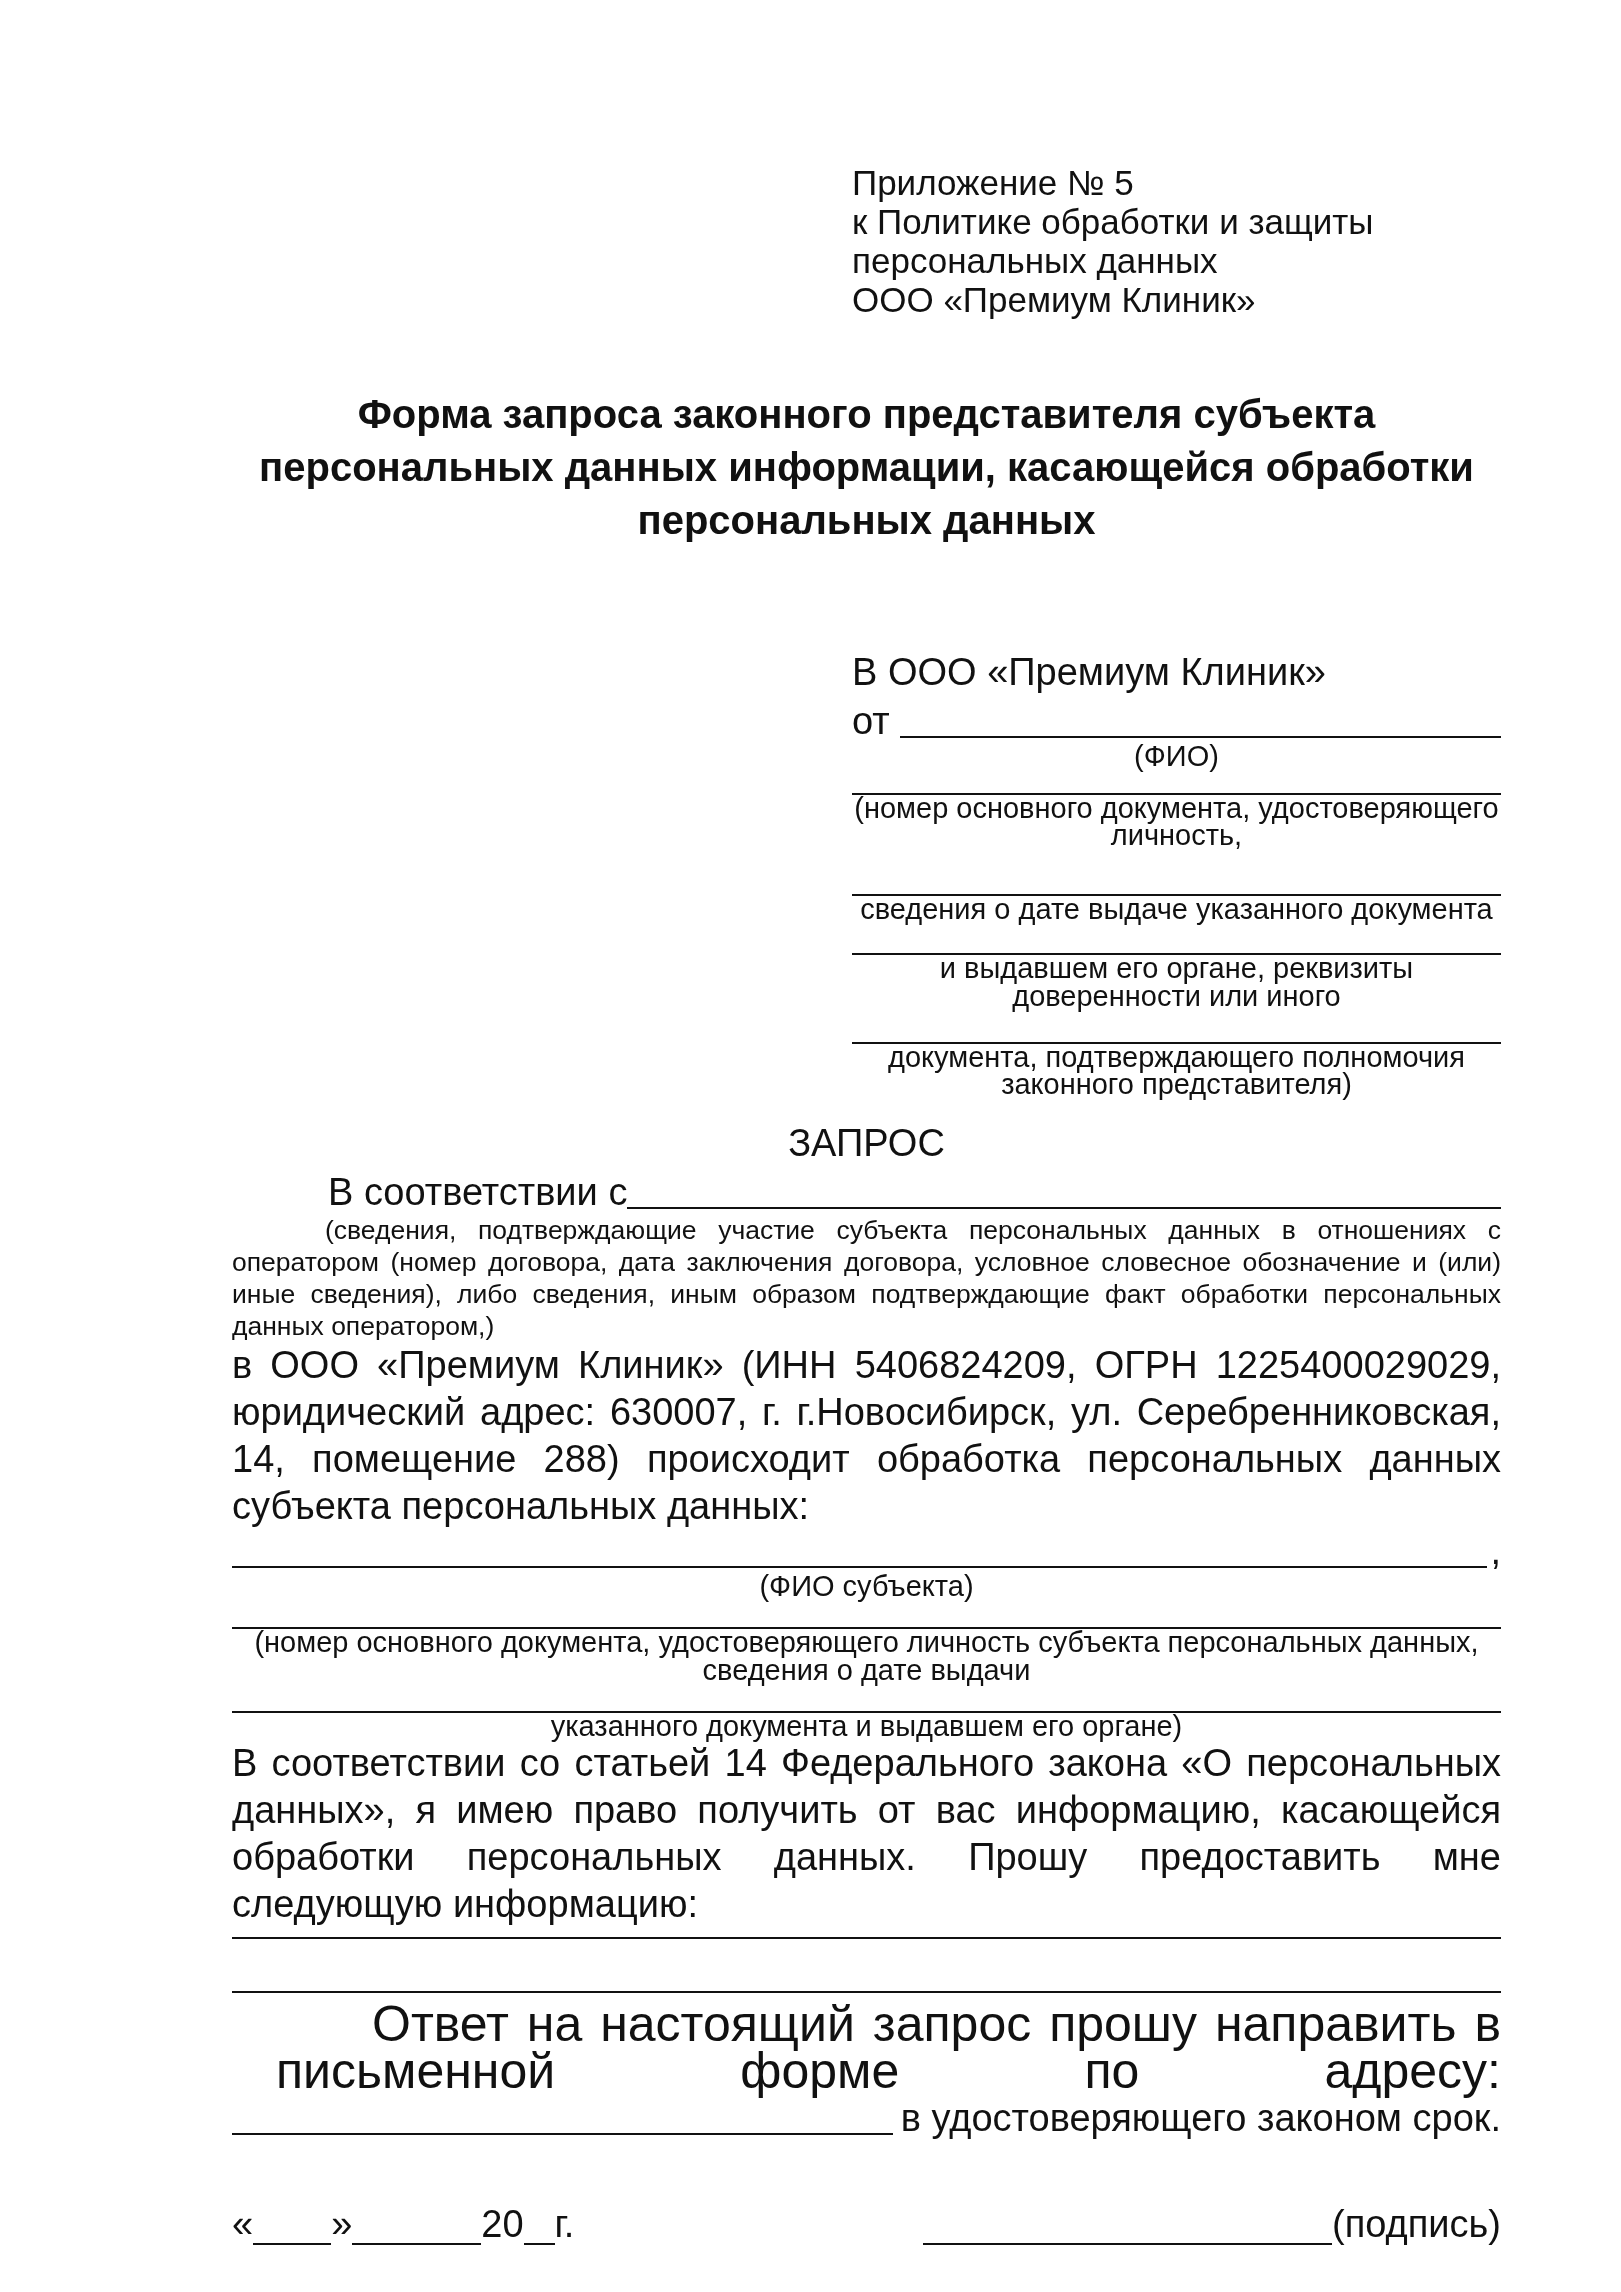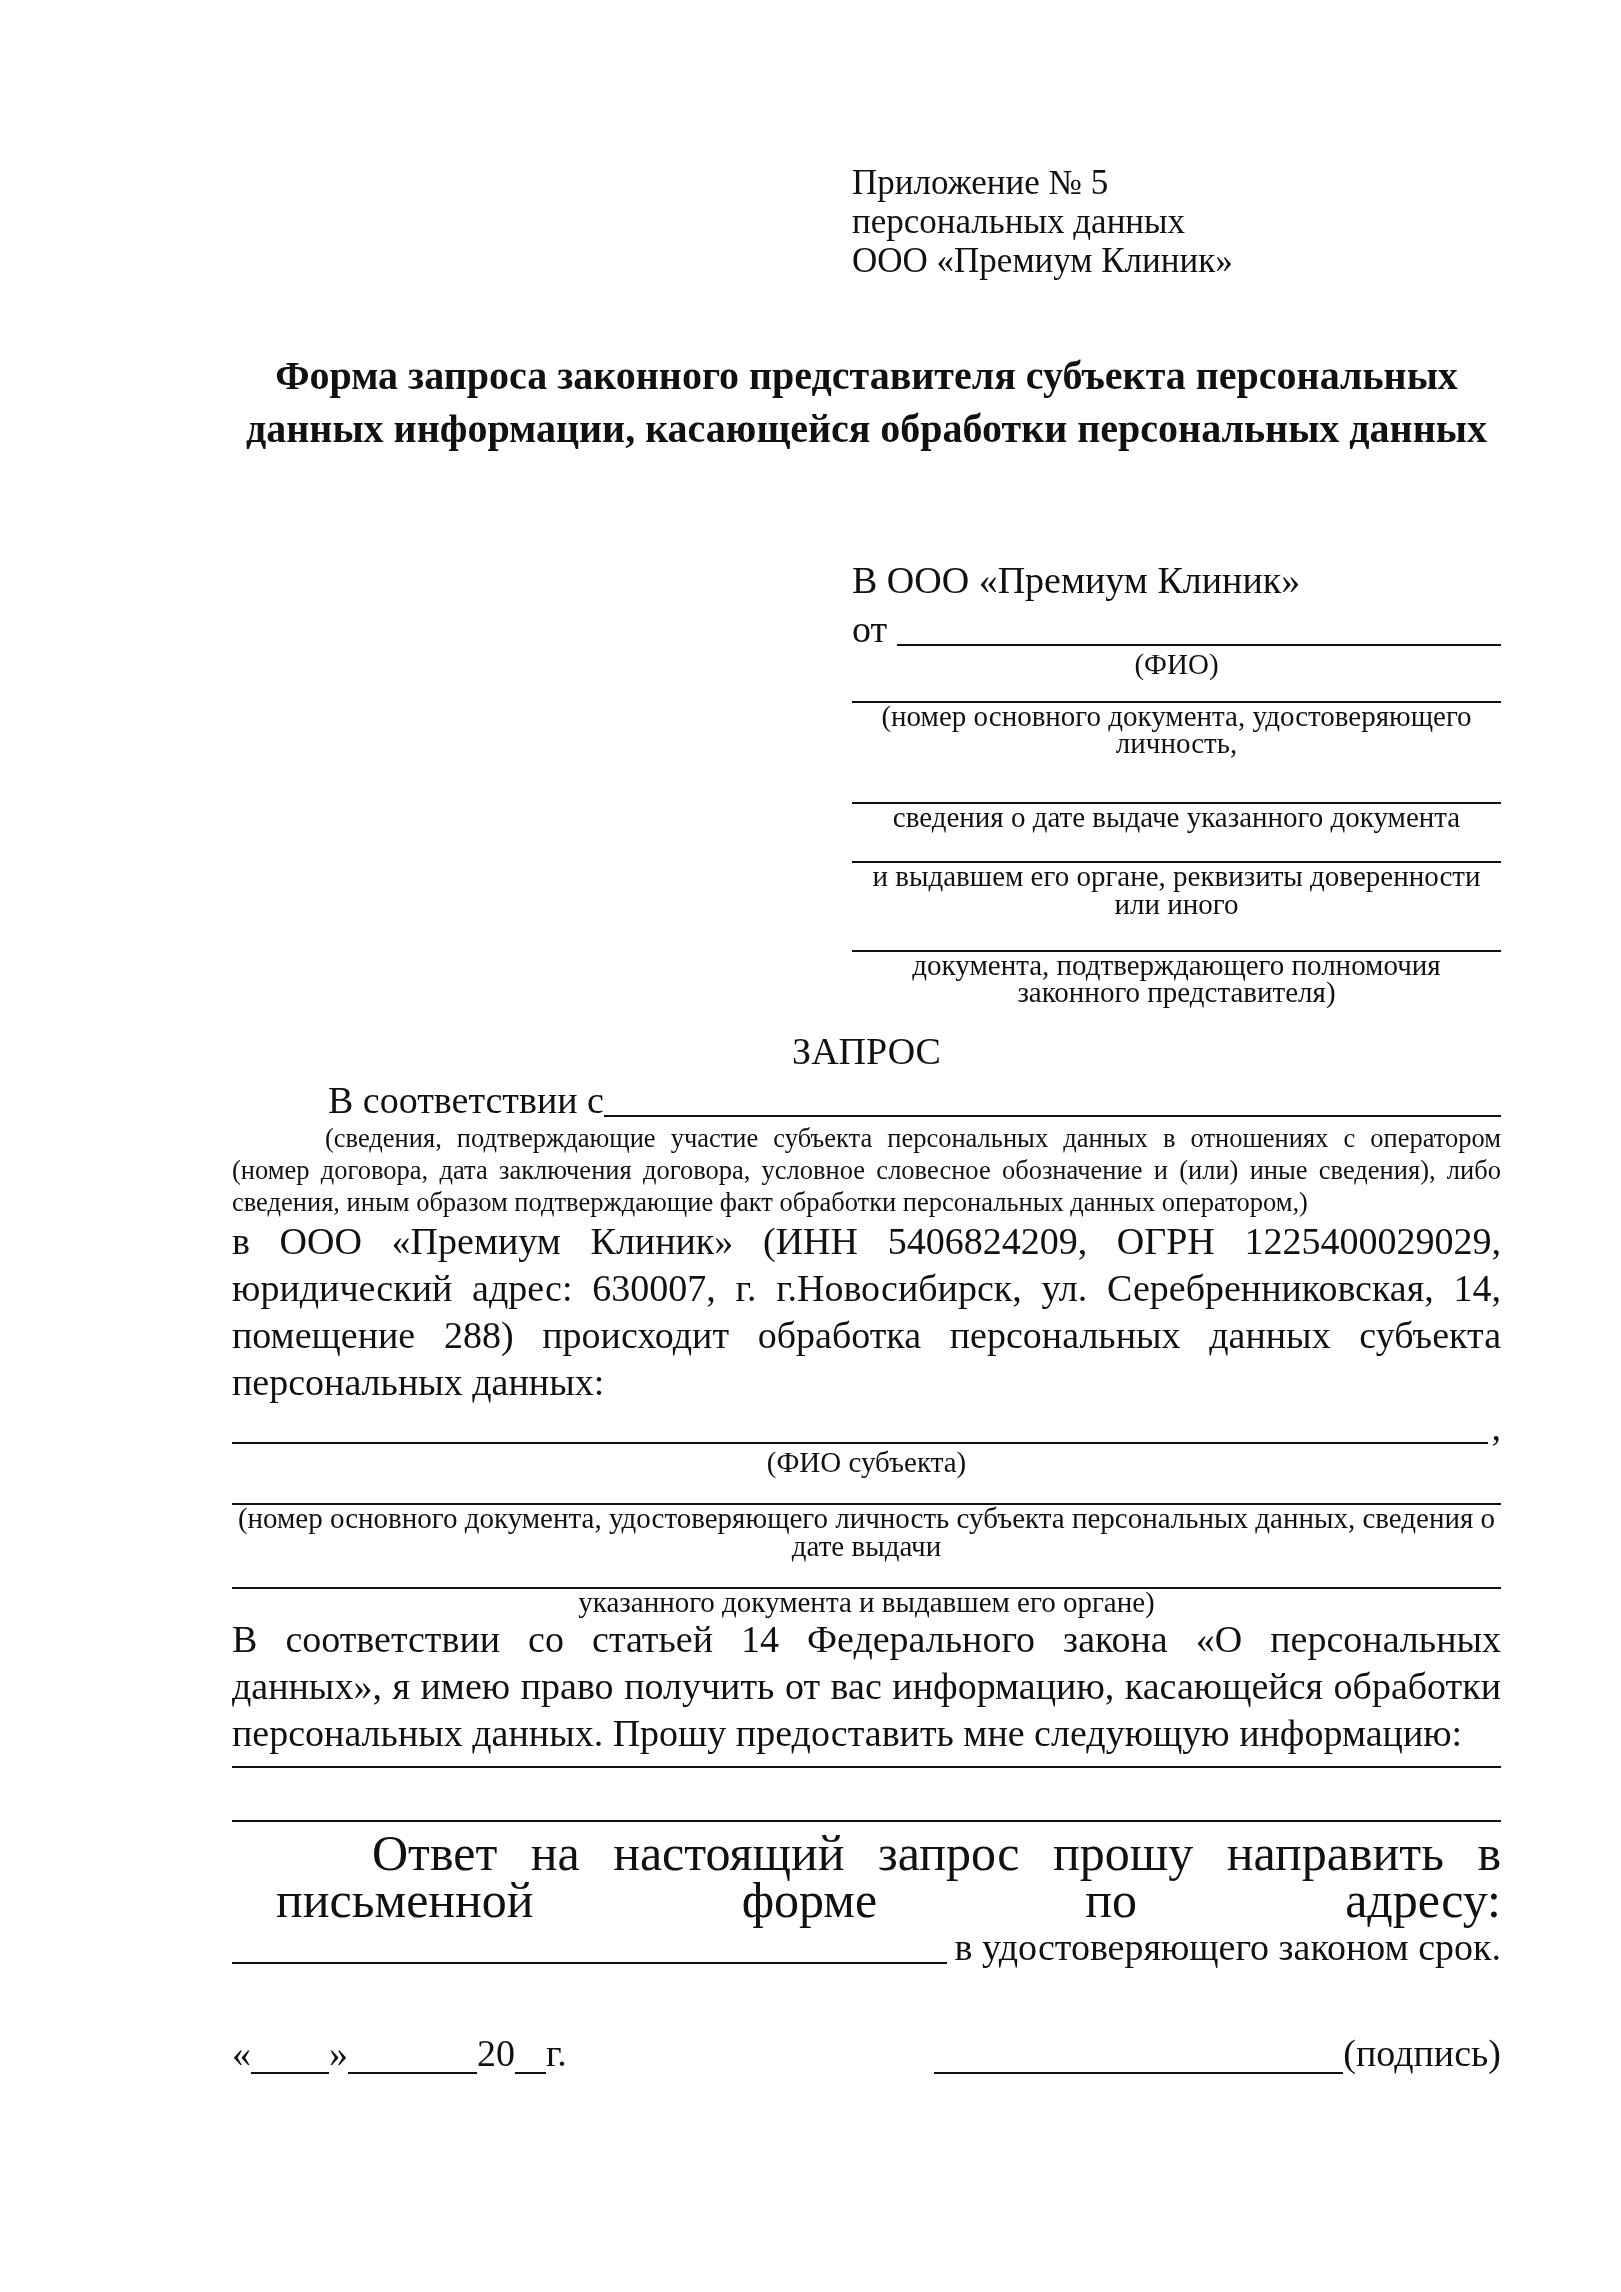--- a/index.html
+++ b/index.html
@@ -2,21 +2,21 @@
 <html lang="ru"><head>
 <meta charset="utf-8">
 <style>
   html,body{margin:0;padding:0;background:#e8e8e8;}
   .page{
     position:relative;
     width:1621px;height:2293px;
     margin:0 auto;
     background:#ffffff;
     color:#111;
-    font-family:Liberation Serif, serif;
+    font-family:Liberation Sans, sans-serif;
     box-sizing:border-box;
     padding:163px 120px 0 232px;
     overflow:hidden;
   }
   .content{width:1269px;}
 
   
   .appendix{margin-left:620px;font-size:35px;line-height:39px;}
 
   
@@ -64,20 +64,21 @@
   .w80{width:78px;} .w132{width:129px;} .w32{width:31px;} .w417{width:409px;}
 </style>
 </head>
 <body>
 
 <div class="page">
   <div class="content">
 
     <div class="appendix">
       <div>Приложение № 5</div>
+      <div>к Политике обработки и защиты</div>
       <div>персональных данных</div>
       <div>ООО «Премиум Клиник»</div>
     </div>
 
     <div class="doc-title">Форма запроса законного представителя субъекта персональных данных информации, касающейся обработки персональных данных</div>
 
     <div class="addressee">
       <div class="addr-to">В ООО «Премиум Клиник»</div>
       <div class="from-row">
         <span class="lbl">от</span>

